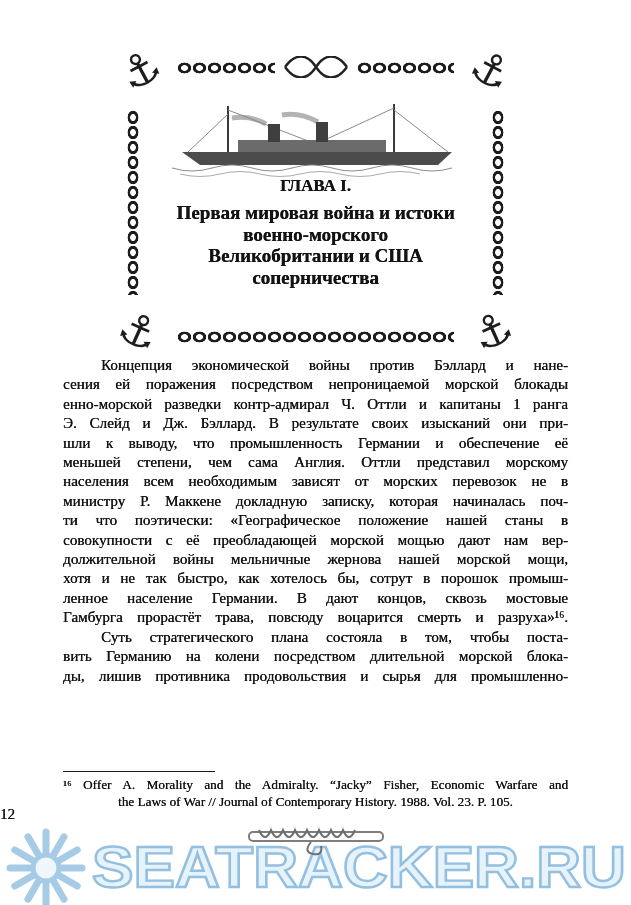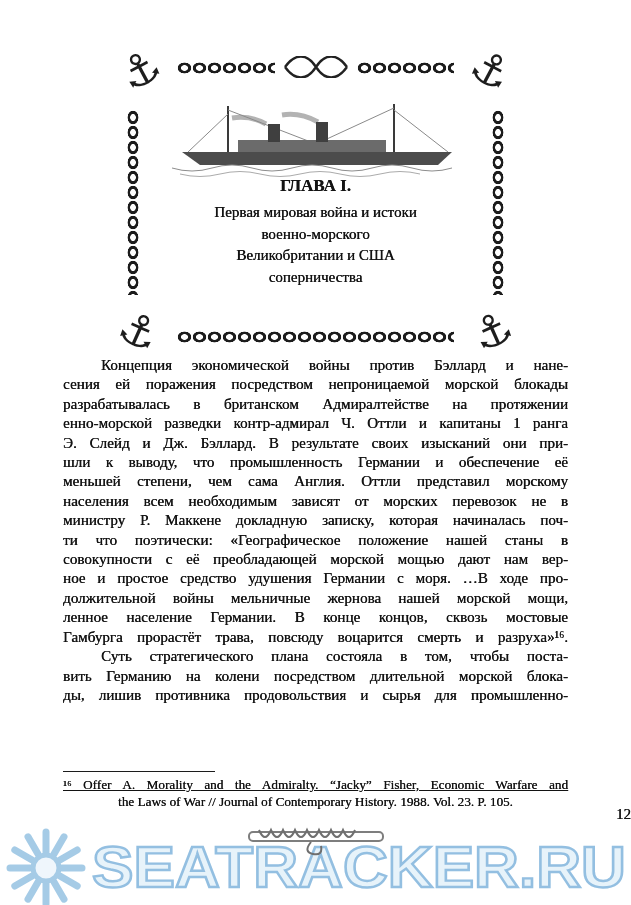--- a/index.html
+++ b/index.html
@@ -39,45 +39,45 @@
 
   .ship { position:absolute; top:36px; left:50%; transform:translateX(-50%); line-height:0; }
 
   .chapter {
     position:absolute; top:112px; left:0; width:100%;
     text-align:center; font-weight:bold; font-size:17px;
     text-shadow:0.3px 0 0 currentColor;
   }
   .title { position:absolute; top:138px; left:0; width:100%; text-align:center; }
   .title .tline {
-    font-weight:normal; font-size:15px; line-height:21.5px;
+    font-weight:bold; font-size:19px; line-height:21.5px;
     text-shadow:0.3px 0 0 currentColor;
   }
 
   
   .bodytext {
     position:absolute; left:63px; top:356px; width:505px;
     font-size:15.1px; line-height:19.4px;
     text-shadow:0.3px 0 0 currentColor;
   }
   .line { text-align:justify; text-align-last:justify; }
   .line.indent { text-indent:38px; }
 
   
   .fnrule { position:absolute; left:63px; top:771px; width:152px; border-top:1.6px solid #1c1c1c; }
   .footnote {
     position:absolute; left:63px; top:776px; width:505px;
     font-size:13.2px; line-height:17px; text-shadow:0.25px 0 0 currentColor;
   }
   .footnote .fline2 { text-align:center; }
-  .footnote .fline1 { text-align:justify; text-align-last:justify;text-decoration:underline; }
+  .footnote .fline1 { text-align:justify; text-align-last:justify; }
 
   .pagenum {
     position:absolute; top:806px; left:0; width:100%;
-    text-align:right; font-size:15px; z-index:4;
+    text-align:left; font-size:15px; z-index:4;
     text-shadow:0.3px 0 0 currentColor;
   }
 
   .rope { position:absolute; left:50%; top:818px; transform:translateX(-50%); z-index:3; line-height:0; }
 
   
   .watermark { position:absolute; left:0; top:826px; width:584px; height:79px; z-index:2; line-height:0; }
 </style>
 </head>
 <body>
@@ -121,32 +121,31 @@
       <div class="tline">Первая мировая война и истоки</div>
       <div class="tline">военно-морского</div>
       <div class="tline">Великобритании и США</div>
       <div class="tline">соперничества</div>
     </div>
   </div>
 
   <div class="bodytext">
     <div class="line indent">Концепция экономической войны против Бэллард и нане-</div>
     <div class="line">сения ей поражения посредством непроницаемой морской блокады</div>
-    <div class="line">разрабатывалась в британском Адмиралтействе на протяжении</div>
     <div class="line">енно-морской разведки контр-адмирал Ч. Оттли и капитаны 1 ранга</div>
     <div class="line">Э. Слейд и Дж. Бэллард. В результате своих изысканий они при-</div>
     <div class="line">шли к выводу, что промышленность Германии и обеспечение её</div>
     <div class="line">меньшей степени, чем сама Англия. Оттли представил морскому</div>
     <div class="line">населения всем необходимым зависят от морских перевозок не в</div>
     <div class="line">министру Р. Маккене докладную записку, которая начиналась поч-</div>
     <div class="line">ти что поэтически: «Географическое положение нашей станы в</div>
     <div class="line">совокупности с её преобладающей морской мощью дают нам вер-</div>
-    <div class="line">ное и простое средство удушения Германии с моря. …В ходе про-</div>
     <div class="line">должительной войны мельничные жернова нашей морской мощи,</div>
-    <div class="line">ленное население Германии. В конце концов, сквозь мостовые</div>
+    <div class="line">хотя и не так быстро, как хотелось бы, сотрут в порошок промыш-</div>
+    <div class="line">ленное население Германии. В дают концов, сквозь мостовые</div>
     <div class="line">Гамбурга прорастёт трава, повсюду воцарится смерть и разруха»¹⁶.</div>
     <div class="line indent">Суть стратегического плана состояла в том, чтобы поста-</div>
     <div class="line">вить Германию на колени посредством длительной морской блока-</div>
     <div class="line">ды, лишив противника продовольствия и сырья для промышленно-</div>
   </div>
 
   <div class="fnrule"></div>
   <div class="footnote">
     <div class="fline1">¹⁶ Offer A. Morality and the Admiralty. “Jacky” Fisher, Economic Warfare and</div>
     <div class="fline2">the Laws of War // Journal of Contemporary History. 1988. Vol. 23. P. 105.</div>

